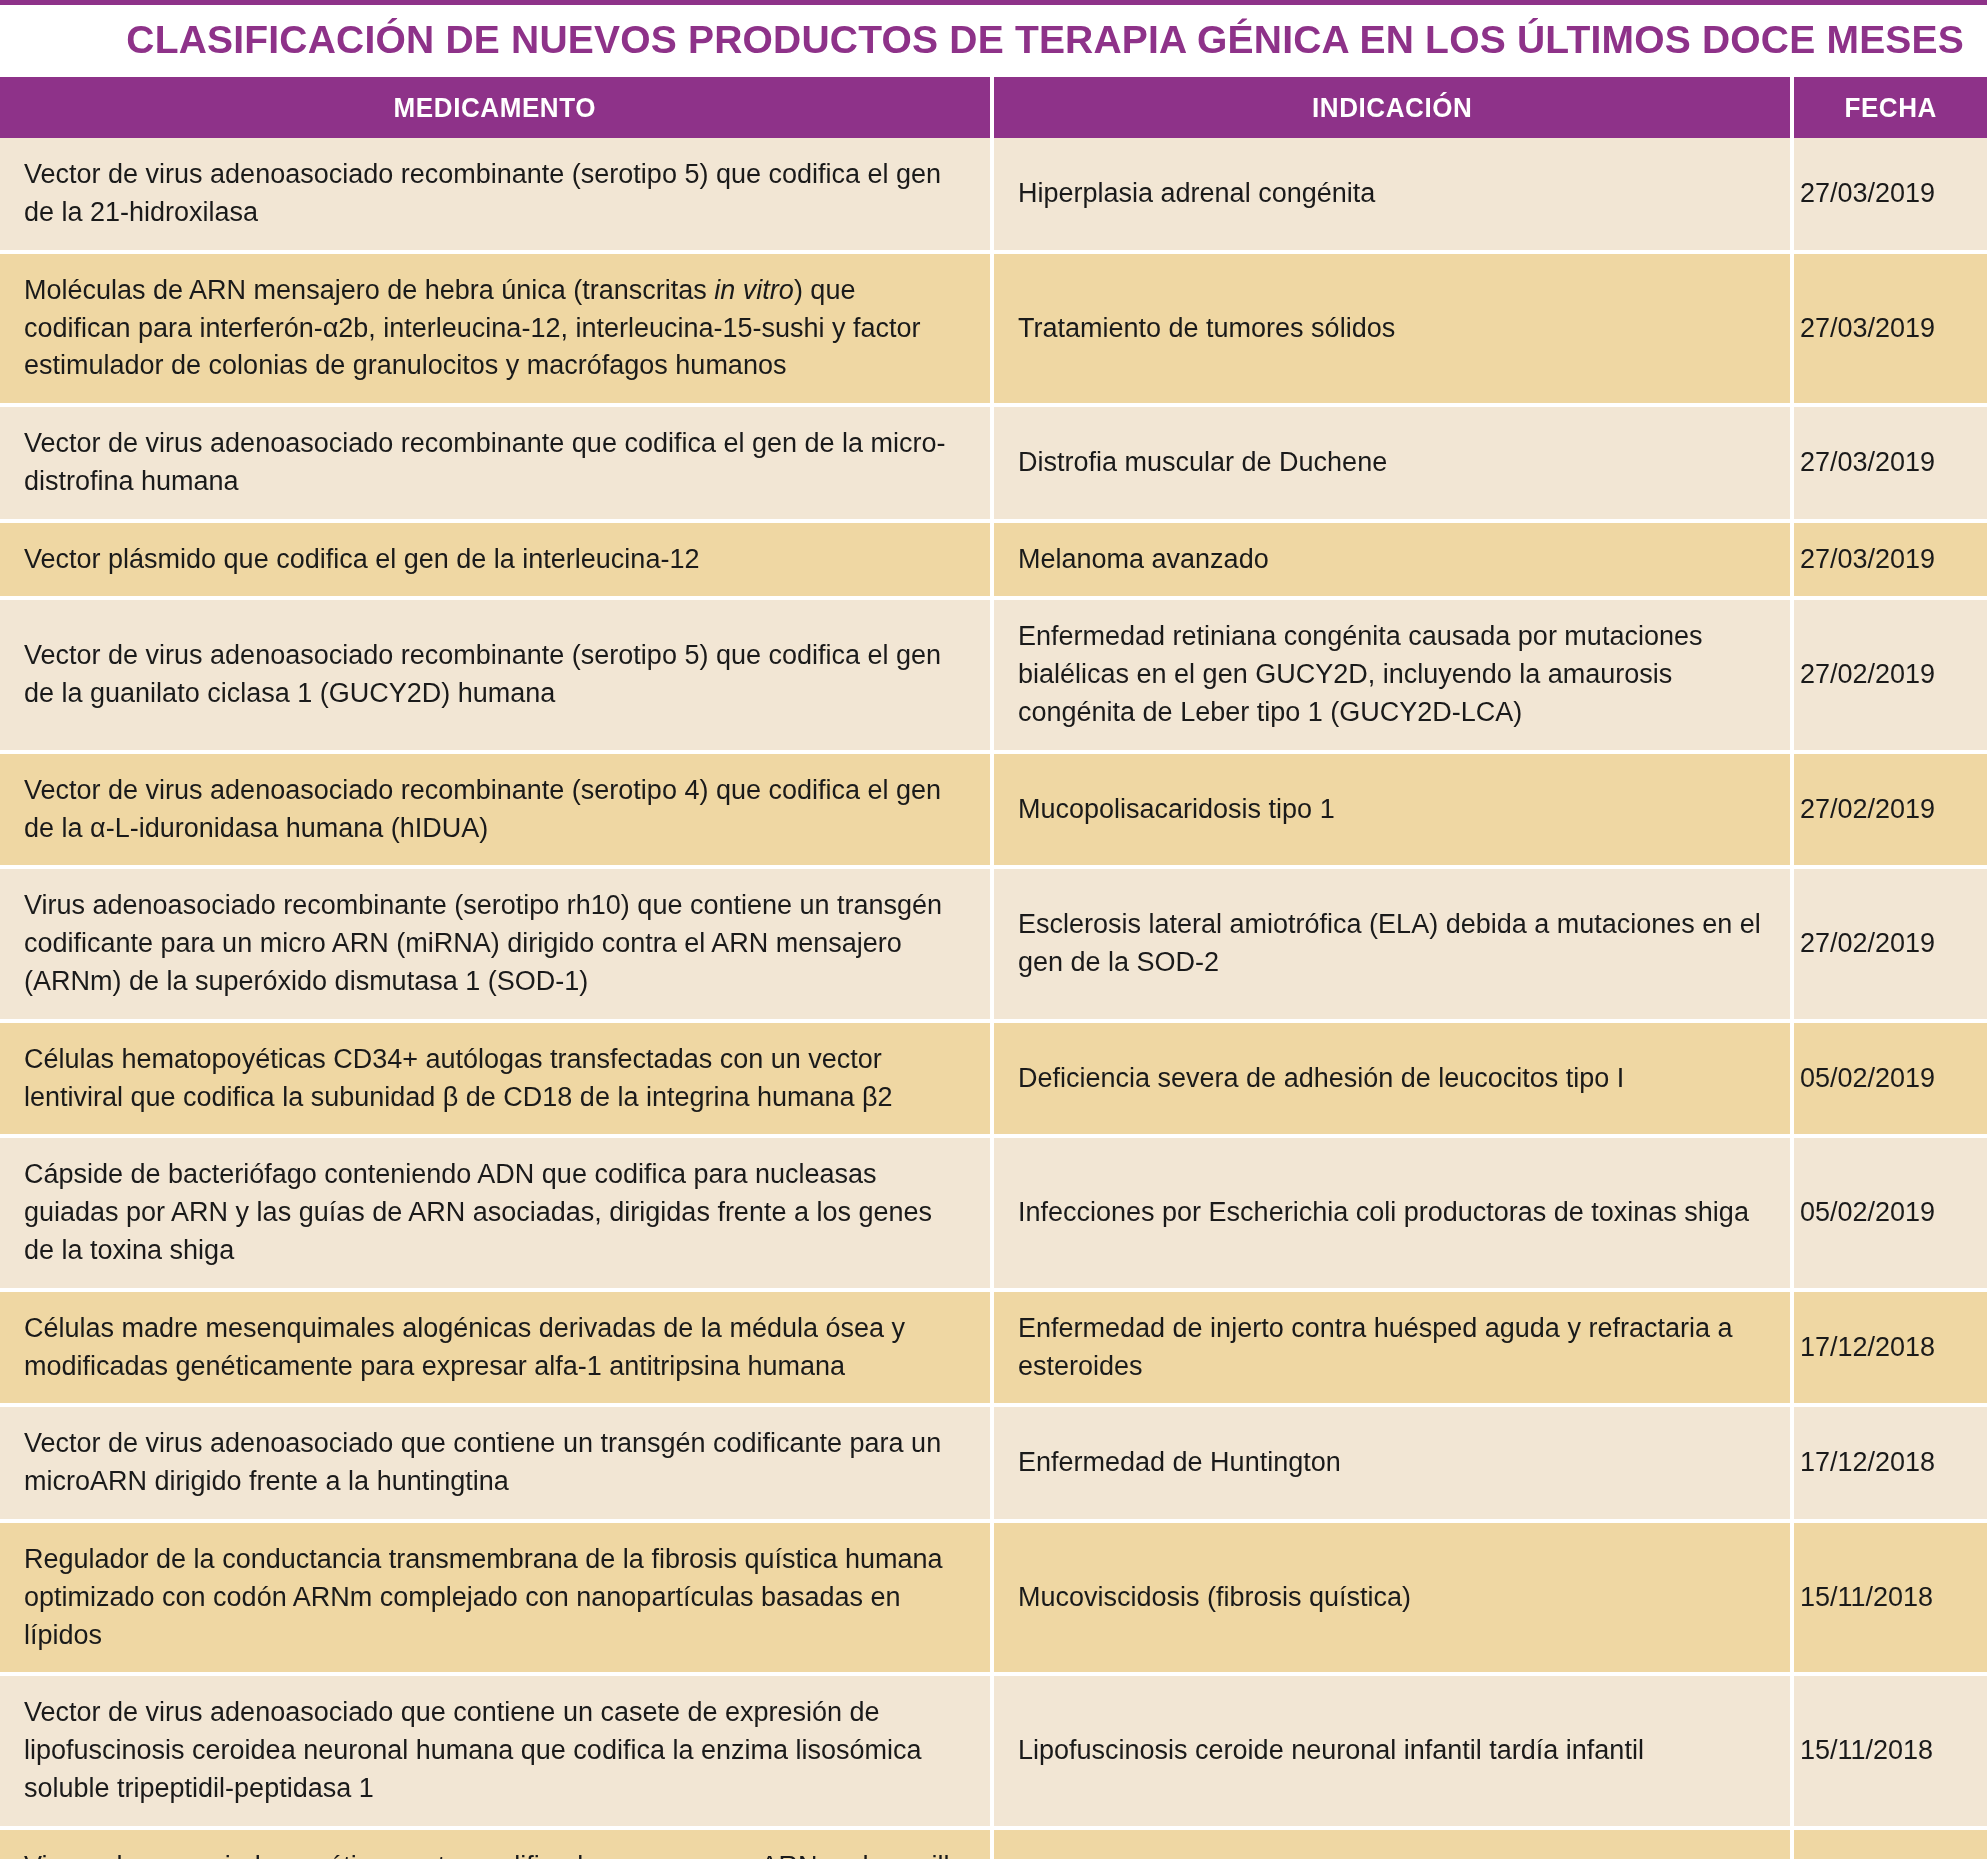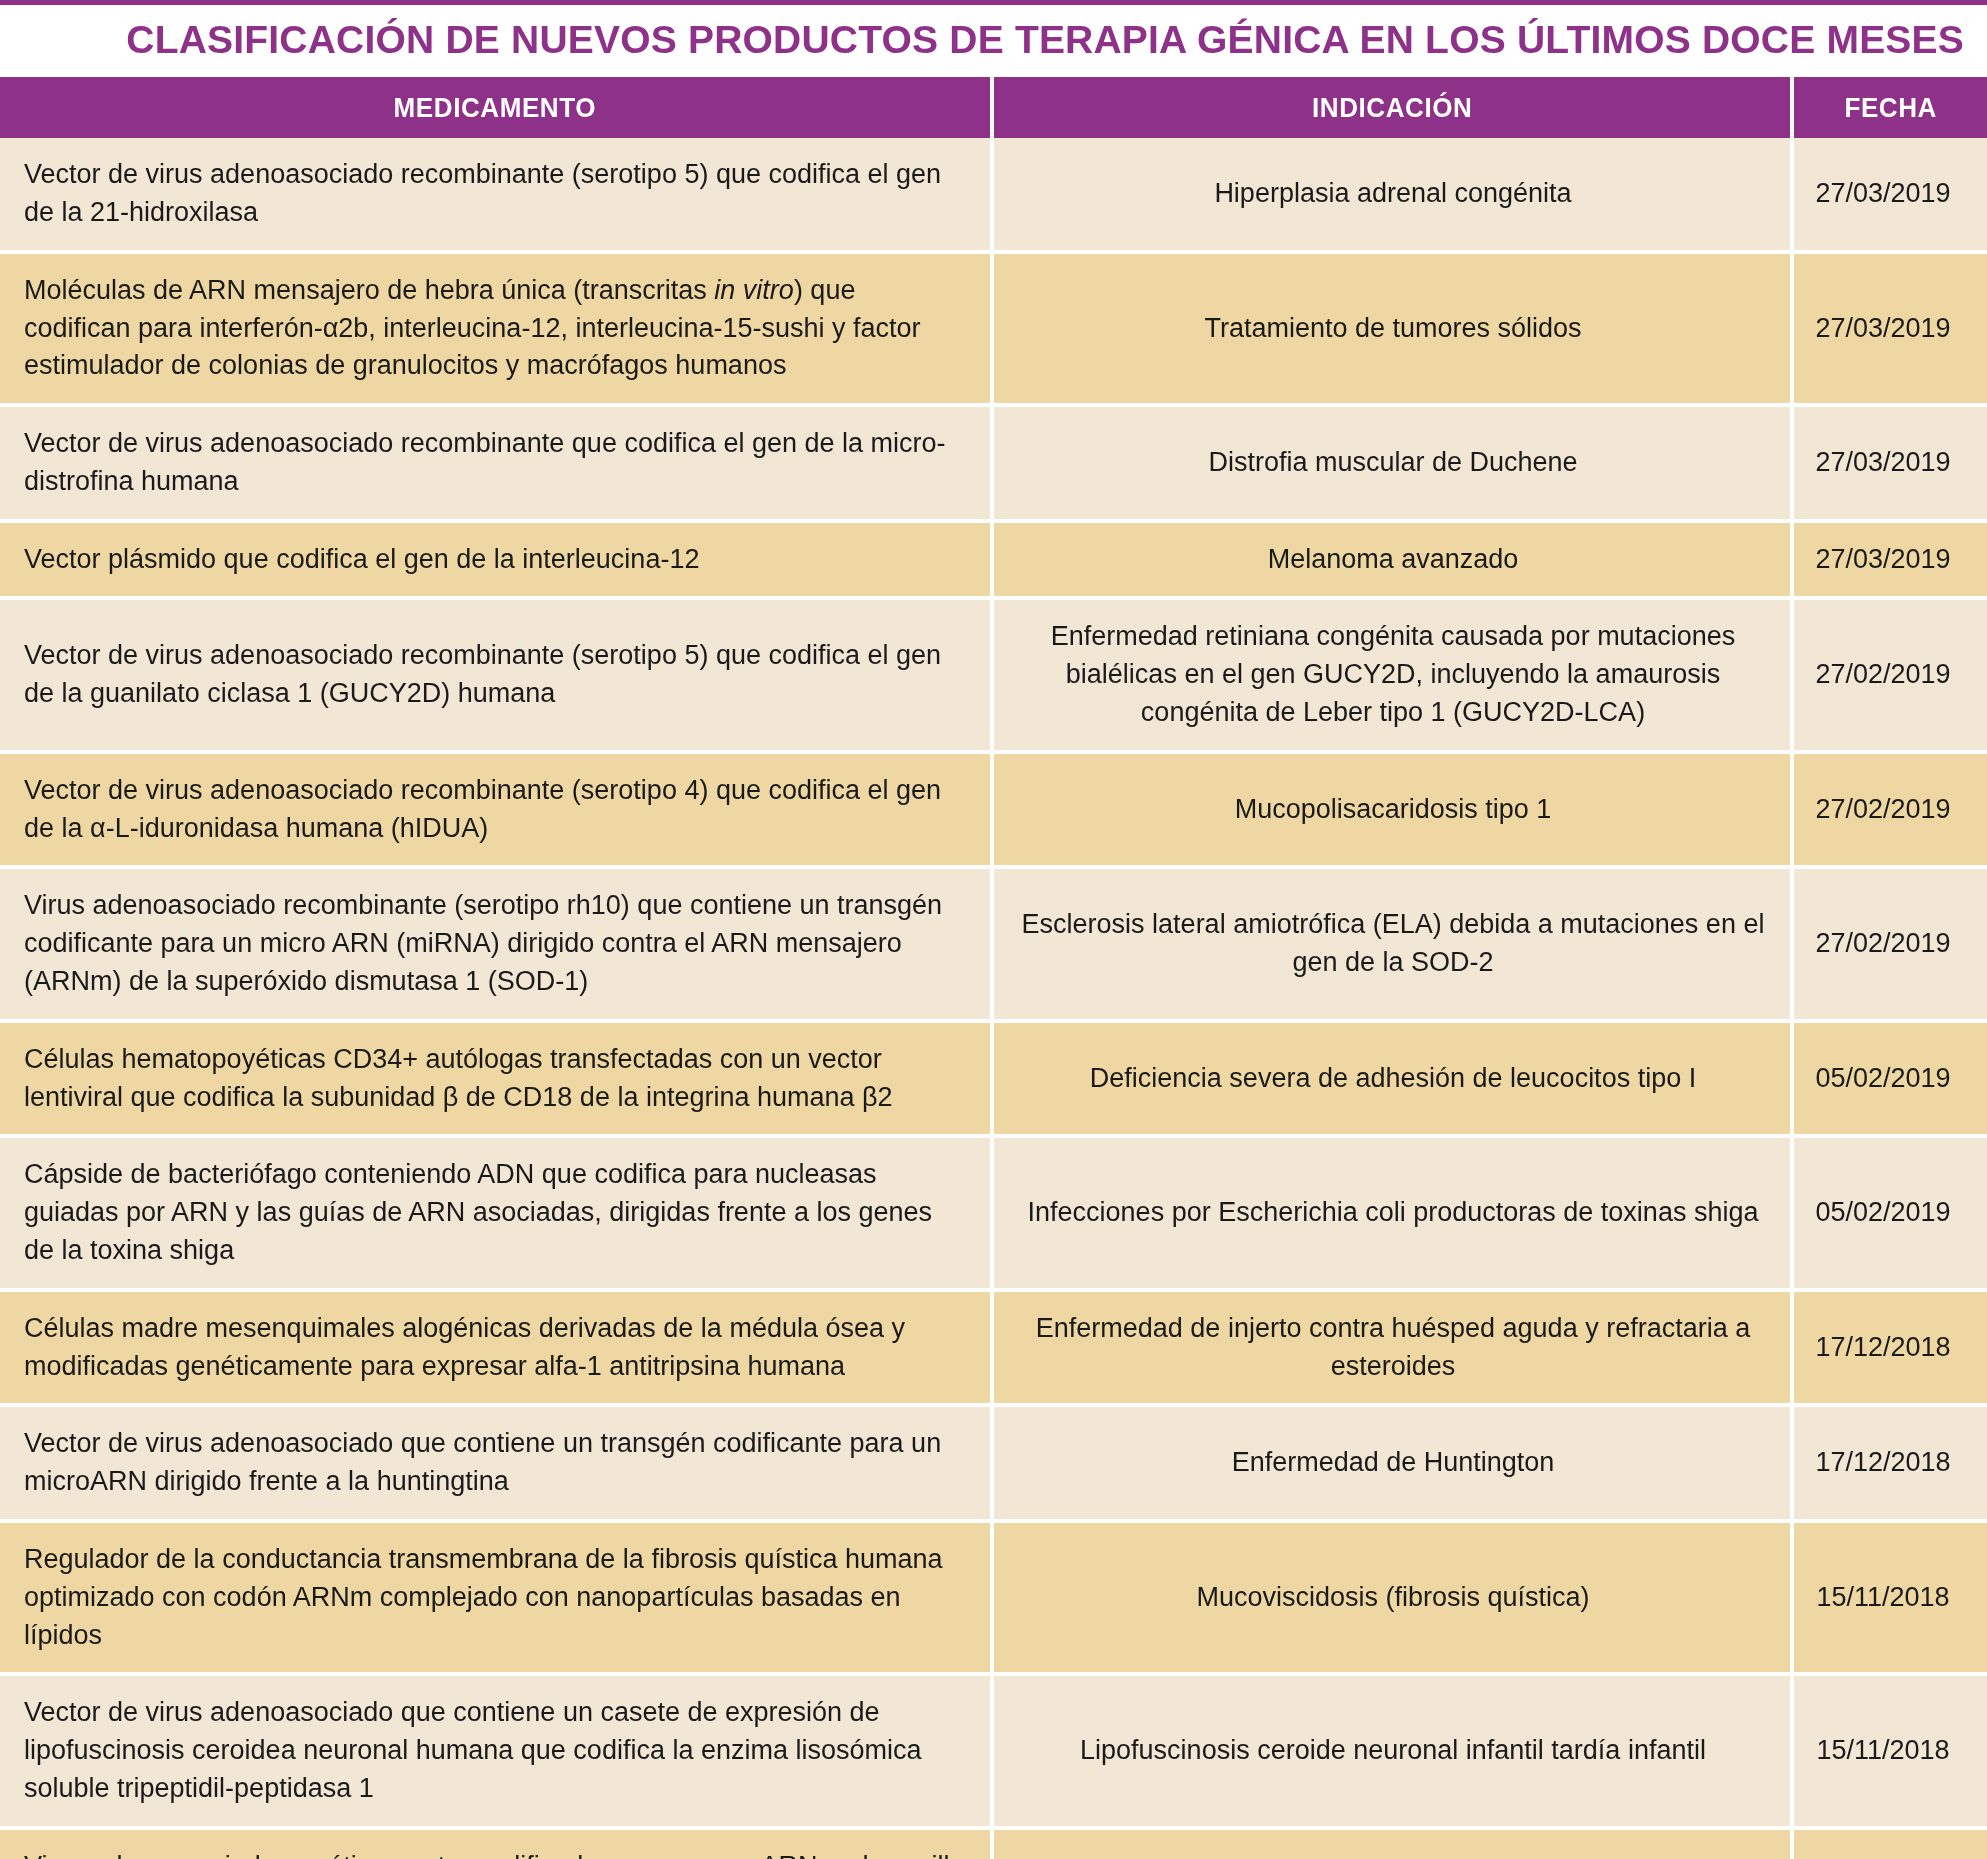--- a/index.html
+++ b/index.html
@@ -78,23 +78,22 @@
     box-sizing: border-box;
     word-wrap: break-word;
   }
   tbody td:last-child { border-right: none; }
   tbody tr:last-child td { border-bottom: none; }
 
   tbody tr.light td { background: #F2E6D4; }
   tbody tr.dark  td { background: #EFD7A3; }
 
   td.col-med  { text-align: left; }
-  td.col-ind  { text-align: center; }
+  td.col-ind  { text-align: left; }
   td.col-fec  {
-    text-align: center;
     padding-left: 6px;
     padding-right: 22px;
     white-space: nowrap;
   }
 
   .cell-txt { display: block; }
   .cell-txt em { font-style: italic; }
 
   
   .top-rule {

